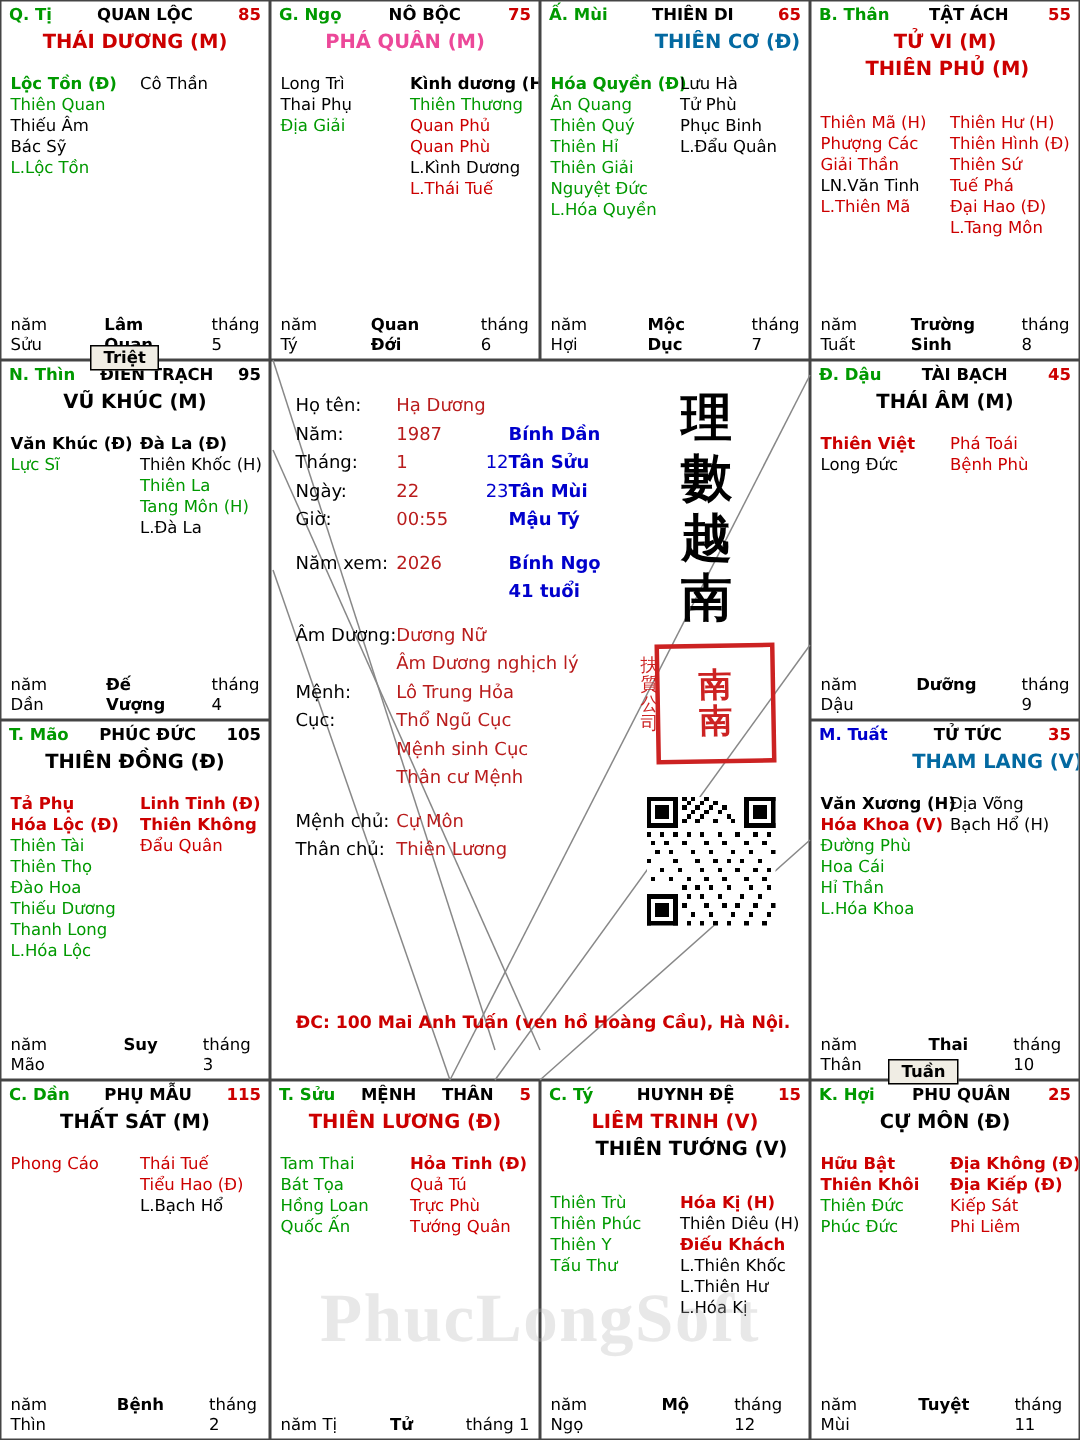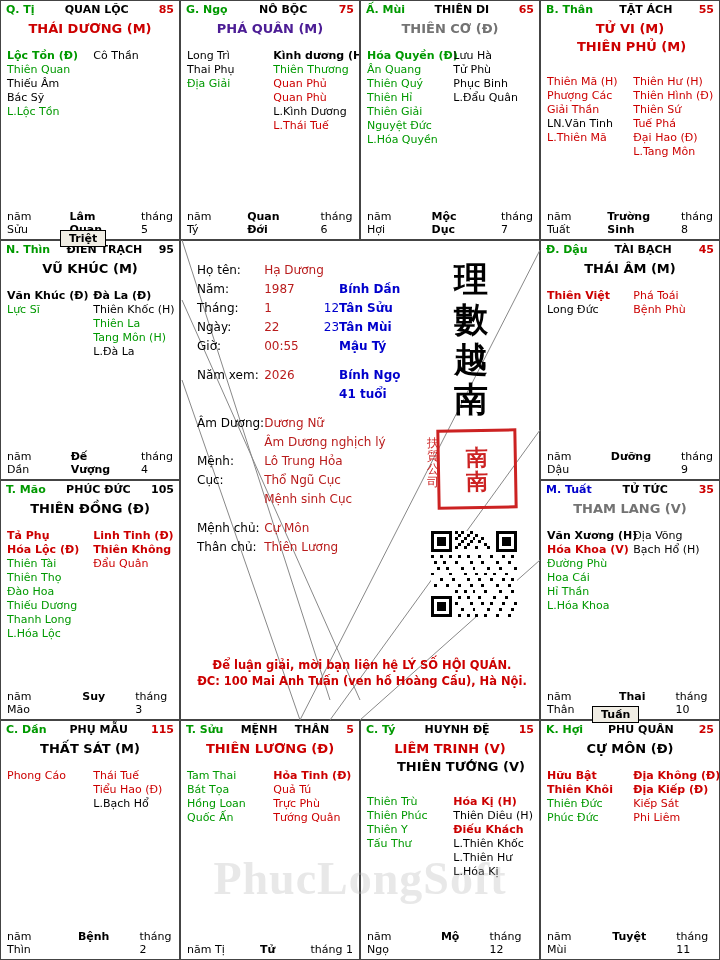--- a/index.html
+++ b/index.html
@@ -49,21 +49,21 @@
     position:absolute;top:20px;left:0;width:100%;
     text-align:center;font-weight:bold;font-size:13px;
     color:#cc0000;
   }
   .mainstar2{
     position:absolute;top:38px;left:0;width:100%;
     text-align:left;font-weight:bold;font-size:13px;
     color:#cc0000;
     padding-left:36px;
   }
-  .mainstar.green{color:#737373;}
+  .mainstar.green{color:#0369a1;margin-left:35px;}
   .cols{
     position:absolute;top:48px;left:0;width:100%;
     display:flex;justify-content:space-between;
     padding:0 6px;box-sizing:border-box;
   }
   .col{display:flex;flex-direction:column;gap:1px;width:48%;}
   .col.right{align-items:flex-start;}
   .s{line-height:13px;font-size:11px;white-space:nowrap;}
   .b{font-weight:bold;}
   .red{color:#cc0000;}
@@ -190,21 +190,21 @@
       <span class="thang">tháng 5</span>
     </div>
   </div>
 
   <div class="cell">
     <div class="topbar">
       <span class="chi">G. Ngọ</span>
       <span class="cung">NÔ BỘC</span>
       <span class="num">75</span>
     </div>
-    <div class="mainstar" style="color:#4c1d95">PHÁ QUÂN (M)</div>
+    <div class="mainstar" style="color:#ec4899">PHÁ QUÂN (M)</div>
     <div class="cols">
       <div class="col">
         <span class="s black">Long Trì</span>
         <span class="s black">Thai Phụ</span>
         <span class="s green">Địa Giải</span>
       </div>
       <div class="col right">
         <span class="s black b">Kình dương (H)</span>
         <span class="s green">Thiên Thương</span>
         <span class="s red">Quan Phủ</span>
@@ -374,20 +374,24 @@
           <td class="lbl">Mệnh:</td>
           <td class="val" colspan="3">Lô Trung Hỏa</td>
         </tr>
         <tr>
           <td class="lbl">Cục:</td>
           <td class="val" colspan="3">Thổ Ngũ Cục</td>
         </tr>
         <tr>
           <td class="lbl"></td>
           <td class="val" colspan="3">Mệnh sinh Cục</td>
+        </tr>
+        <tr>
+          <td class="lbl"></td>
+          <td class="val" colspan="3">Thân cư Mệnh</td>
         </tr>
         <tr class="spacer">
               <td colspan="4"></td>
             </tr>
         <tr>
           <td class="lbl">Mệnh chủ:</td>
           <td class="val" colspan="3">Cự Môn</td>
         </tr>
         <tr>
           <td class="lbl">Thân chủ:</td>
@@ -509,21 +513,20 @@
         <rect x="9" y="28" width="1" height="1"></rect>
           <rect x="12" y="28" width="1" height="1"></rect>
           <rect x="15" y="28" width="1" height="1"></rect>
           <rect x="18" y="28" width="1" height="1"></rect>
           <rect x="22" y="28" width="1" height="1"></rect>
           <rect x="26" y="28" width="1" height="1"></rect>
       </g>
     </svg>
 
     <div class="contact">
-      <div>Để luận giải, mời bạn liên hệ LÝ SỐ HỘI QUÁN.</div>
       <div>ĐC: 100 Mai Anh Tuấn (ven hồ Hoàng Cầu), Hà Nội.</div>
     </div>
   </div>
 
   <div class="cell">
     <div class="topbar">
       <span class="chi">Đ. Dậu</span>
       <span class="cung">TÀI BẠCH</span>
       <span class="num">45</span>
     </div>

